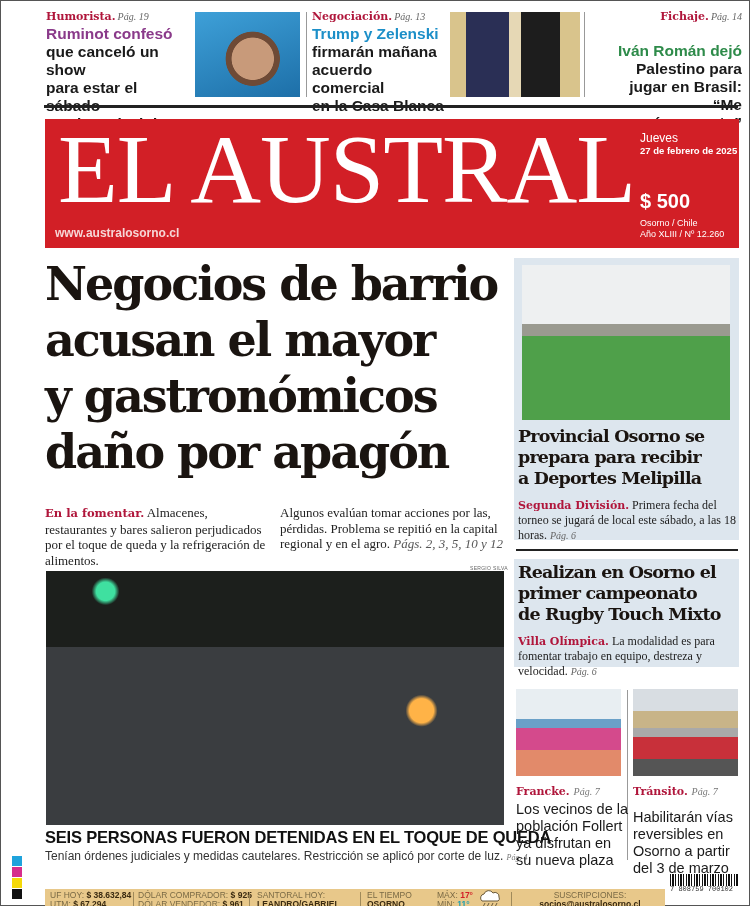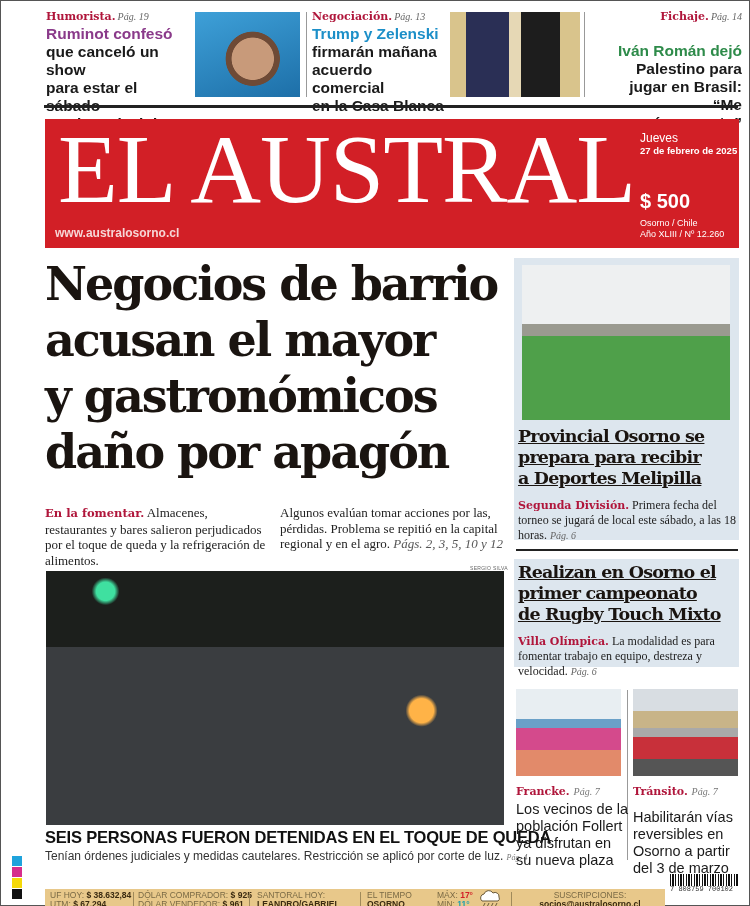--- a/index.html
+++ b/index.html
@@ -37,21 +37,21 @@
   
   .main-head { left:45px; top:256px; width:460px; font-family:"DejaVu Serif", serif; font-weight:bold; font-size:46px; line-height:56px; letter-spacing:-2px; color:#1a1410; }
   .main-head .hl { display:block; white-space:nowrap; }
   .deck { font-family:"Liberation Serif", serif; font-size:13px; line-height:15.5px; color:#222; }
   .deck .k { font-family:"DejaVu Serif", serif; font-weight:bold; color:#b0163b; font-size:11.5px; }
   .deck .pg { font-style:italic; color:#555; }
 
   
   .side-box { background:#dde6ee; }
   .side-head { font-family:"DejaVu Serif", serif; font-weight:bold; font-size:17.5px; line-height:21px; letter-spacing:-0.8px; color:#1a1410; }
-  .side-head .hl { display:block; white-space:nowrap;text-decoration:underline; }
+  .side-head .hl { display:block; white-space:nowrap; }
   .side-deck { font-family:"Liberation Serif", serif; font-size:12px; line-height:15px; color:#222; }
   .side-deck .k { font-family:"DejaVu Serif", serif; font-weight:bold; color:#b0163b; font-size:11px; }
   .side-deck .pg { font-style:italic; color:#666; font-size:10px; }
   .side-rule { background:#222; height:2px; }
 
   .small-kicker { font-family:"DejaVu Serif", serif; font-weight:bold; font-size:11px; color:#b0163b; }
   .small-kicker .pg { font-family:"Liberation Serif", serif; font-style:italic; font-weight:normal; color:#777; font-size:10px; }
   .small-head { font-size:14.5px; line-height:17px; color:#1a1a1a; }
   .small-head .hl { display:block; white-space:nowrap; }
 

